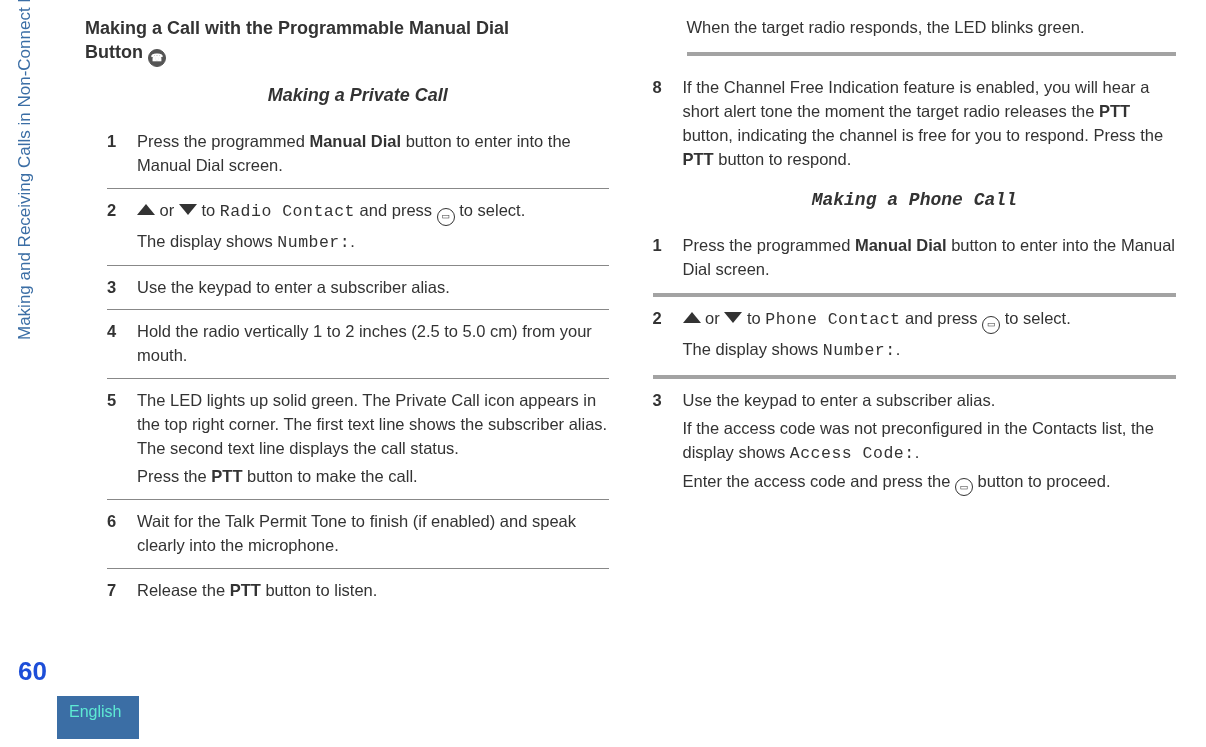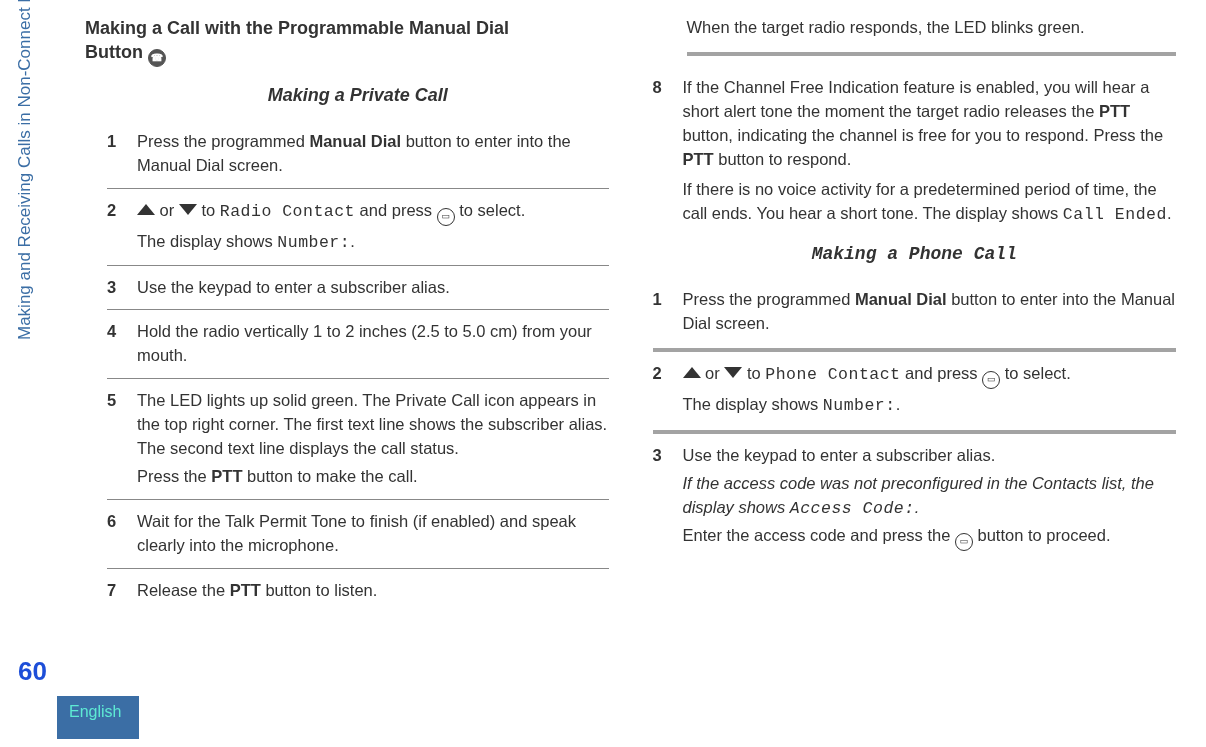--- a/index.html
+++ b/index.html
@@ -190,21 +190,20 @@
     </div>
   </div>
 
   <div class="col">
     <p class="col2-para bb">When the target radio responds, the LED blinks green.</p>
 
     <div class="col2-step no-top-border">
       <div class="step-num">8</div>
       <div class="step-body">
         <p><span>If the Channel Free Indication feature is enabled, you will hear a short alert tone the moment the target radio releases the </span><b>PTT</b><span> button, indicating the channel is free for you to respond. Press the </span><b>PTT</b><span> button to respond.</span></p>
-        <p style="margin-top:6px;"><span>If there is no voice activity for a predetermined period of time, the call ends. You hear a short tone. The display shows </span><span class="mono">Call Ended</span>.</p>
       </div>
     </div>
 
     <div class="subtitle" style="margin-left:0;font-family:Liberation Mono, monospace;">Making a Phone Call</div>
 
     <div>
       <div class="col2-step no-top-border bb">
         <div class="step-num">1</div>
         <div class="step-body">
           <p><span>Press the programmed </span><b>Manual Dial</b><span> button to enter into the Manual Dial screen.</span></p>
@@ -214,19 +213,19 @@
         <div class="step-num">2</div>
         <div class="step-body">
           <p><span class="tri-up"></span><span> or </span><span class="tri-down"></span><span> to </span><span class="mono">Phone Contact</span><span> and press </span><span class="icon-circle">▭</span><span> to select.</span></p>
           <p><span>The display shows </span><span class="mono">Number:</span>.</p>
         </div>
       </div>
       <div class="col2-step no-top-border">
         <div class="step-num">3</div>
         <div class="step-body">
           <p>Use the keypad to enter a subscriber alias.</p>
-          <p style="margin-top:2px;font-style:italic;"><span>If the access code was not preconfigured in the Contacts list, the display shows </span><span class="mono">Access Code:</span>.</p>
+          <p style="margin-top:2px;"><span>If the access code was not preconfigured in the Contacts list, the display shows </span><span class="mono">Access Code:</span>.</p>
           <p style=""><span>Enter the access code and press the </span><span class="icon-circle">▭</span><span> button to proceed.</span></p>
         </div>
       </div>
     </div>
   </div>
 </div>
 
 </body></html>

